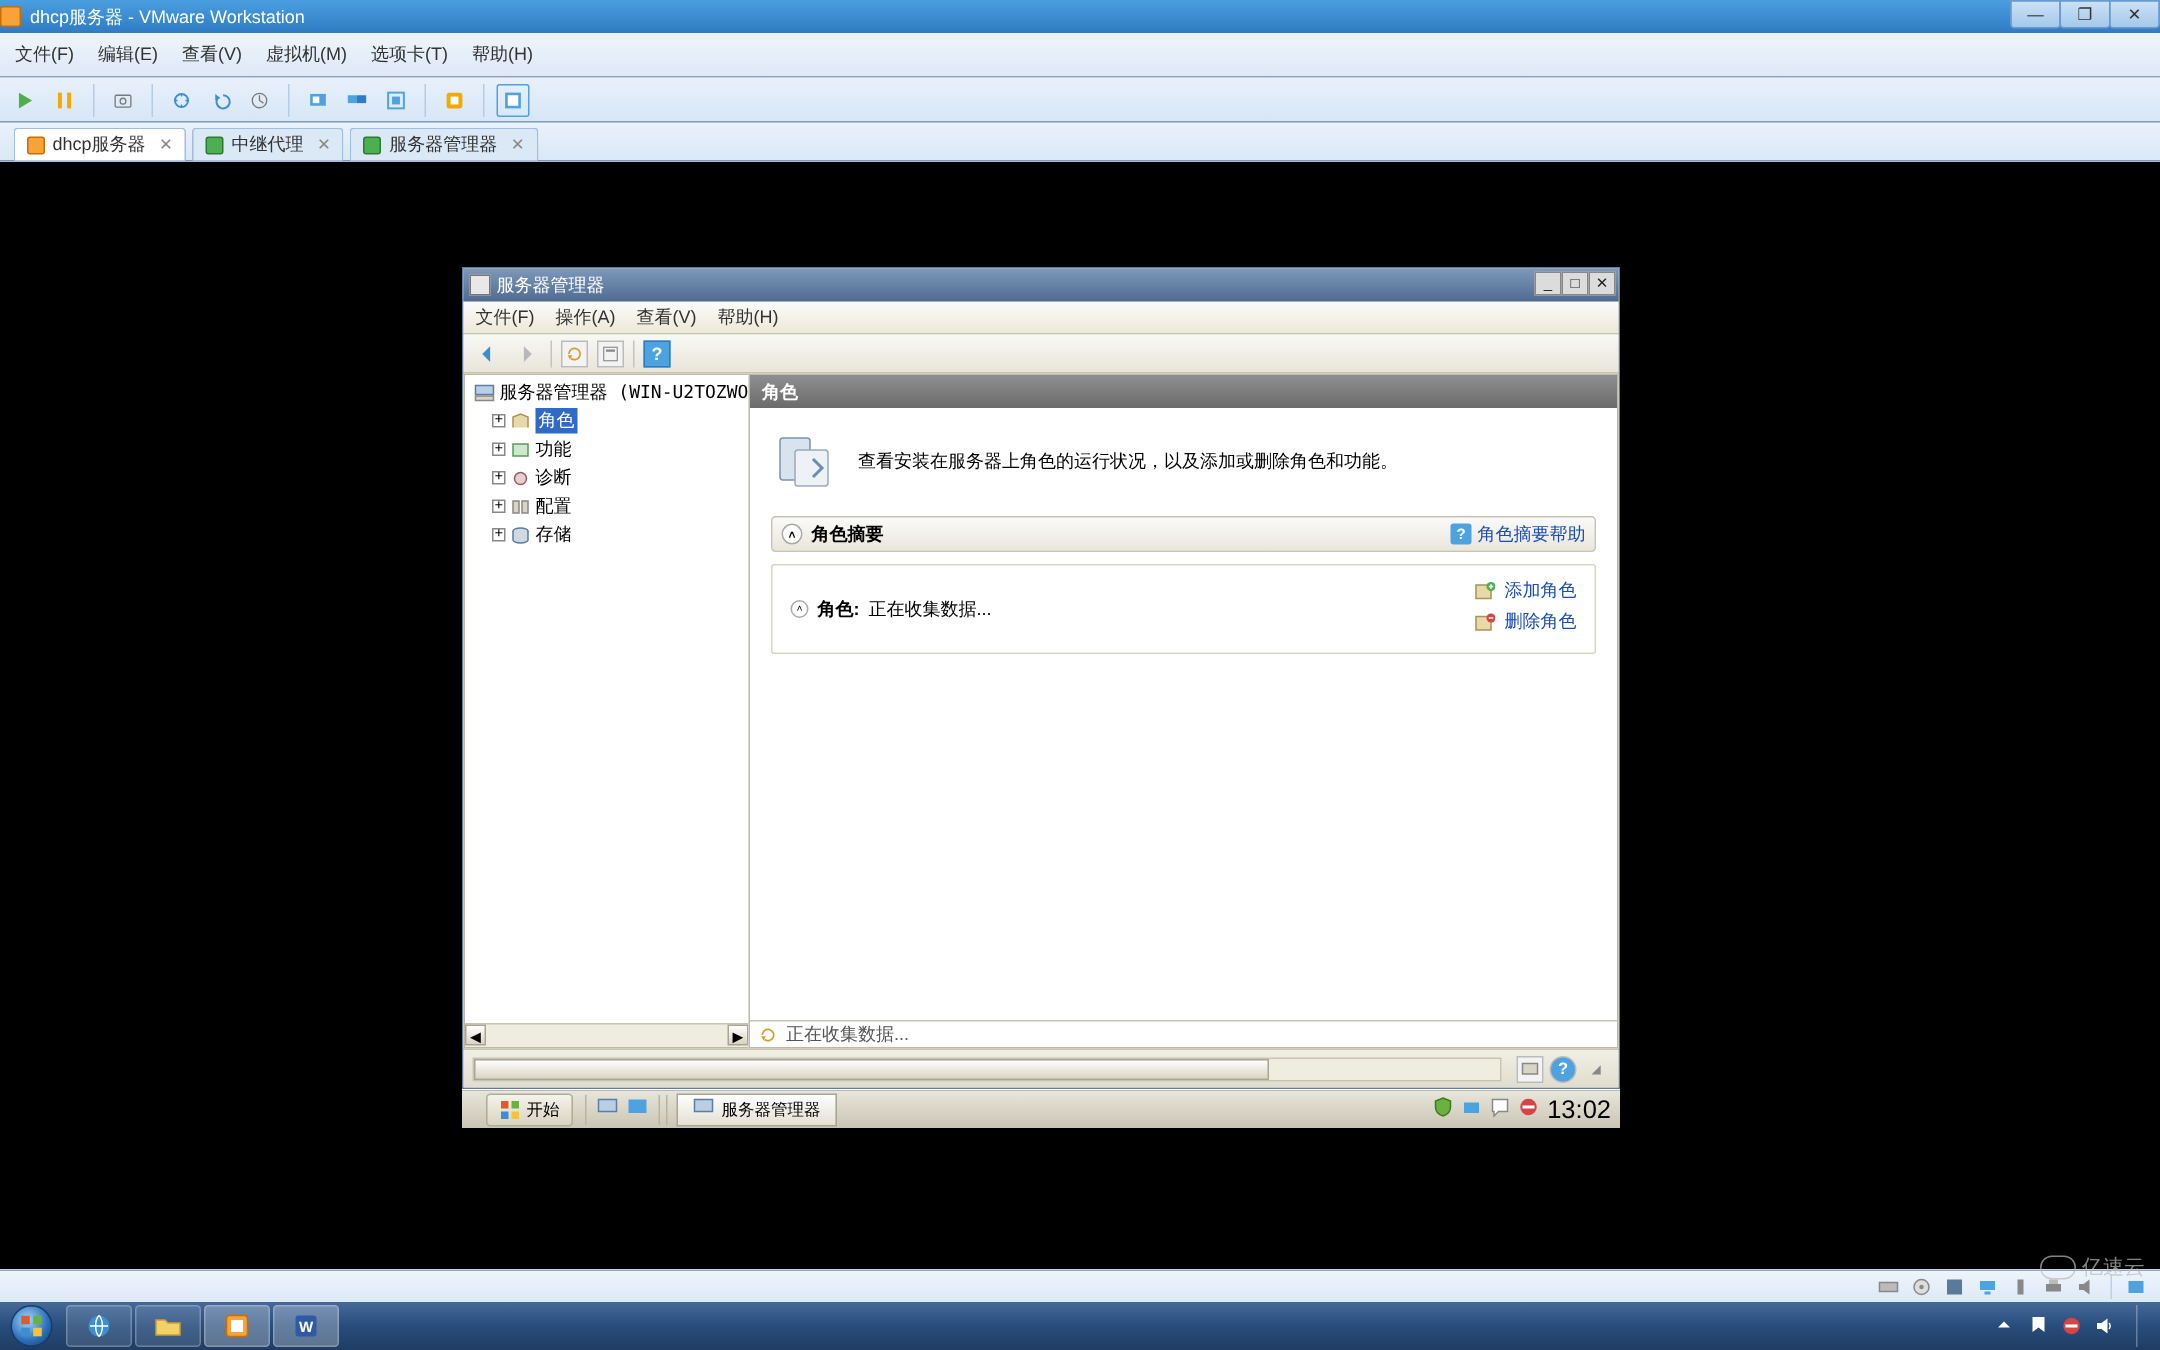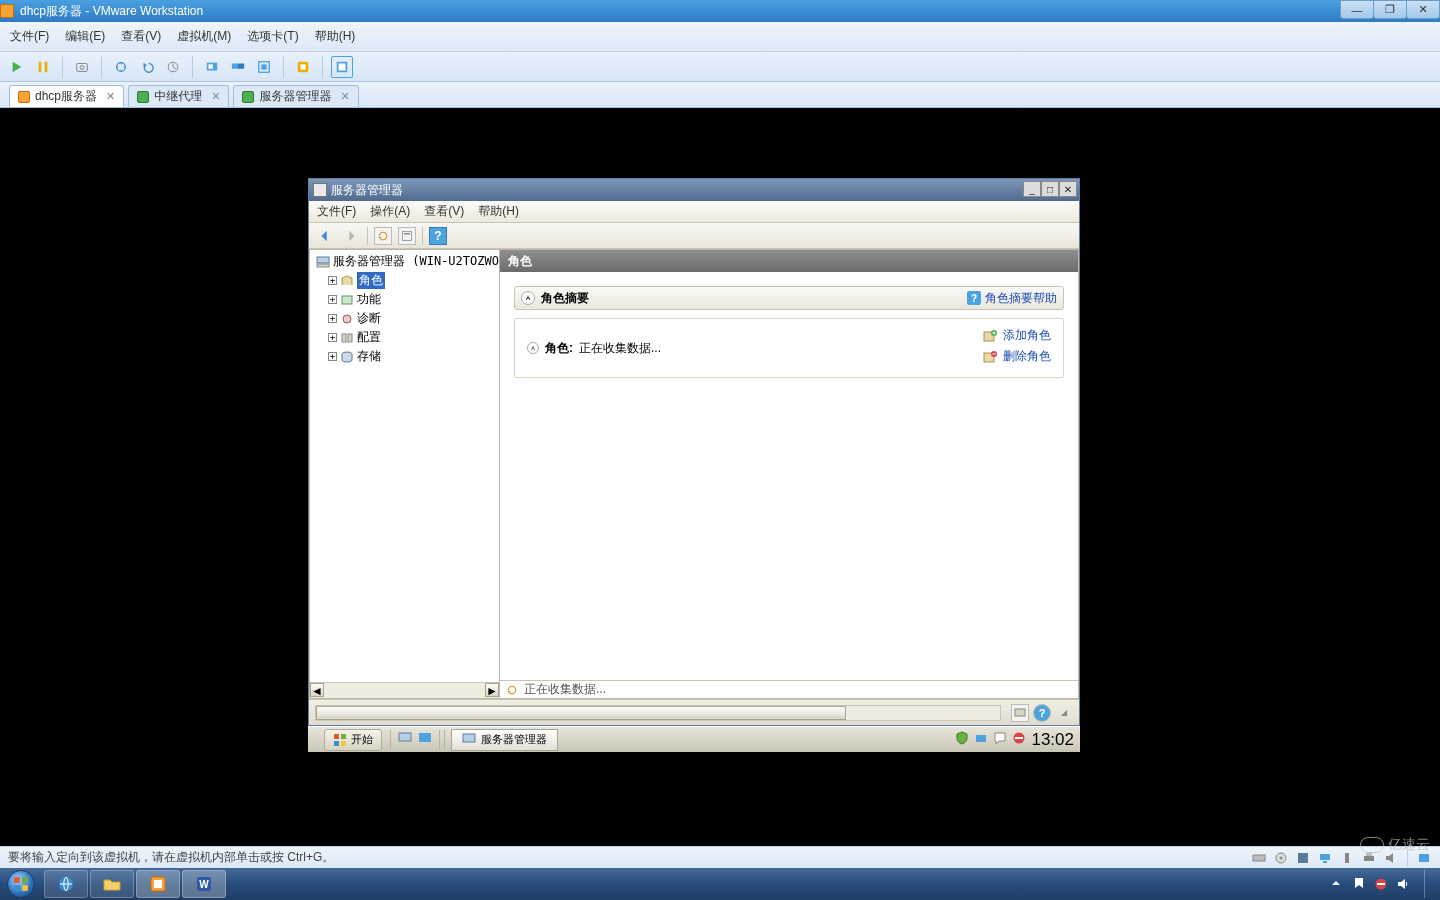--- a/index.html
+++ b/index.html
@@ -319,20 +319,30 @@
         <div class="sm-tree-scroll">
           <div class="thumb">◄</div>
           <div style="flex:1"></div>
           <div class="thumb">►</div>
         </div>
       </div>
 
       <div class="sm-content">
         <div class="sm-content-header">角色</div>
         <div class="sm-content-body">
+          <div class="roles-desc">
+            <div class="bigicon">
+              <svg viewBox="0 0 42 42">
+                  <rect x="6" y="6" width="20" height="28" rx="2" fill="#d9e3ee" stroke="#7a94b0"></rect>
+                  <rect x="16" y="14" width="22" height="24" rx="2" fill="#eef2f7" stroke="#9ab"></rect>
+                  <path d="M28 20l6 6-6 6" fill="none" stroke="#6a8db5" stroke-width="2"></path>
+                </svg>
+            </div>
+            <div>查看安装在服务器上角色的运行状况，以及添加或删除角色和功能。</div>
+          </div>
 
           <div class="roles-summary-bar">
             <div class="left">
               <span class="chev">˄</span>
               <span>角色摘要</span>
             </div>
             <div class="help">
               <span class="qicon">?</span>
               <span>角色摘要帮助</span>
             </div>
@@ -427,21 +437,20 @@
       <span class="tricon"><svg width="14" height="14" viewBox="0 0 14 14">
             <circle cx="7" cy="7" r="5.5" fill="#d64545"></circle>
             <rect x="3" y="6" width="8" height="2" fill="#fff"></rect>
           </svg></span>
       <span>13:02</span>
     </div>
   </div>
 </div>
 
 <div class="vm-statusbar">
-  <span>要将输入定向到该虚拟机，请在虚拟机内部单击或按 Ctrl+G。</span>
   <div class="devices">
     <span class="dev">
         <svg width="14" height="14" viewBox="0 0 14 14">
           <rect x="1" y="4" width="12" height="6" fill="#bbb" stroke="#888"></rect>
         </svg>
       </span>
     <span class="dev">
         <svg width="14" height="14" viewBox="0 0 14 14">
           <circle cx="7" cy="7" r="5" fill="#ddd" stroke="#888"></circle>
           <circle cx="7" cy="7" r="1.5" fill="#888"></circle>

